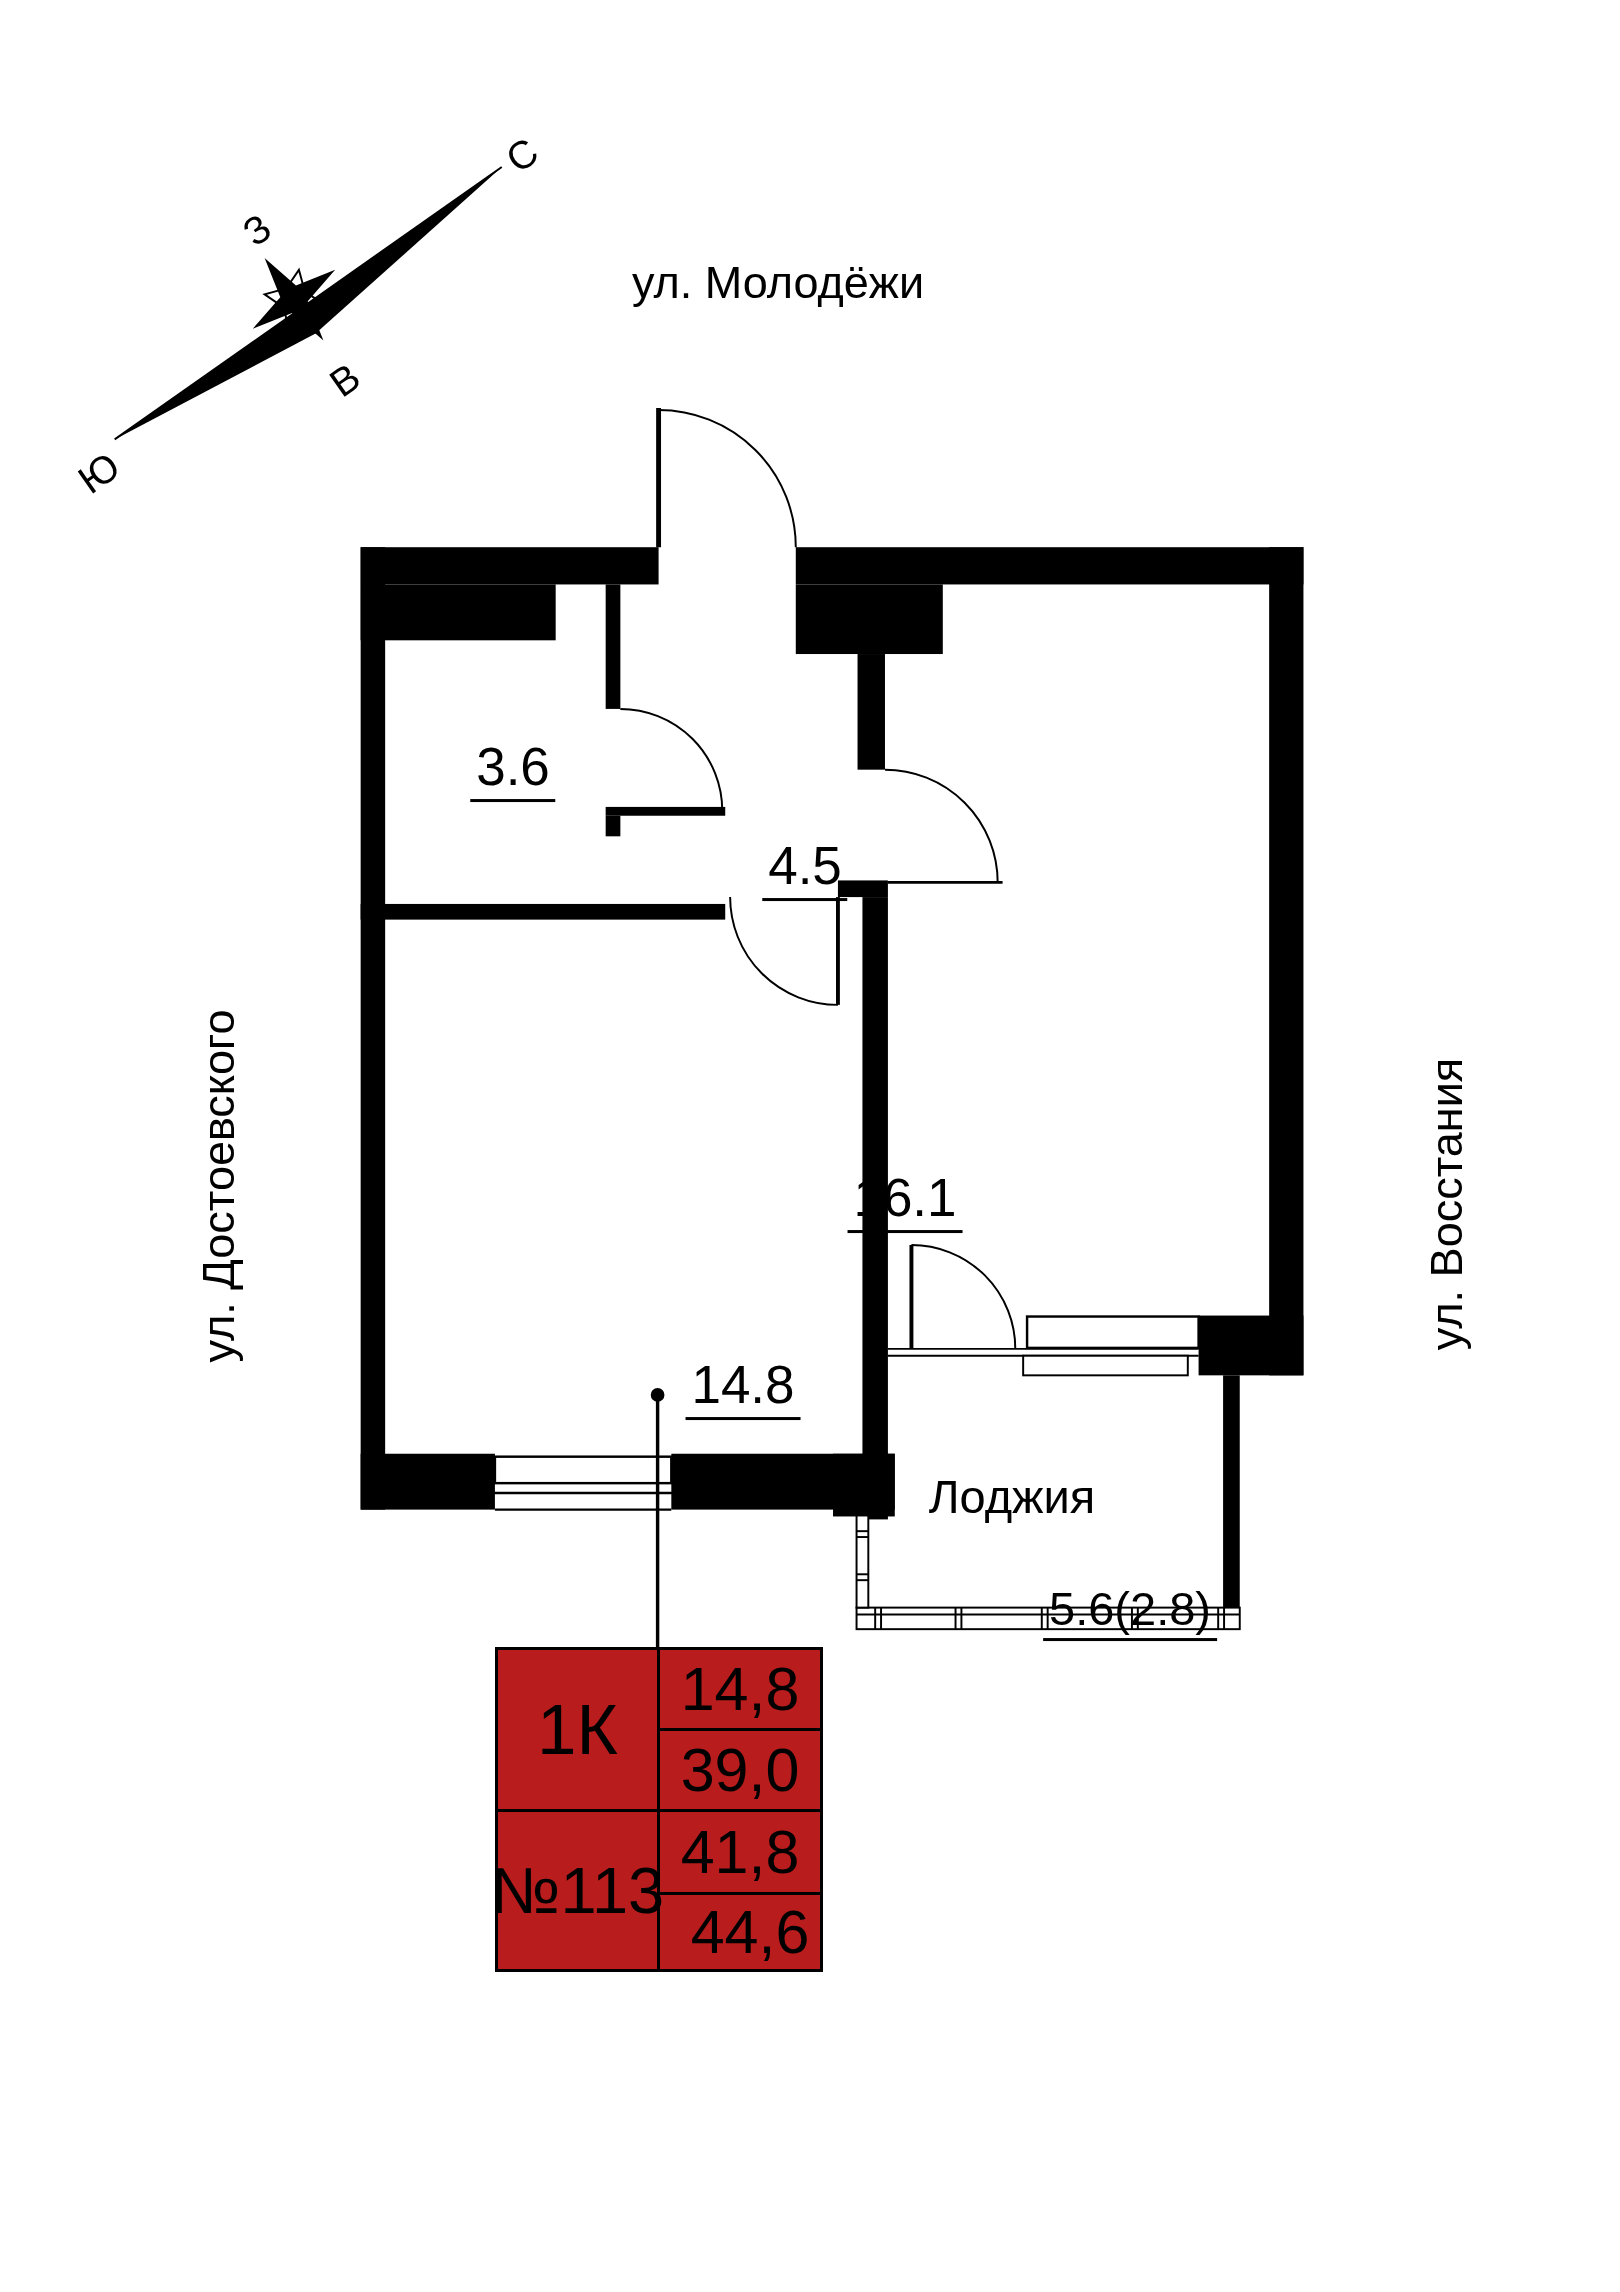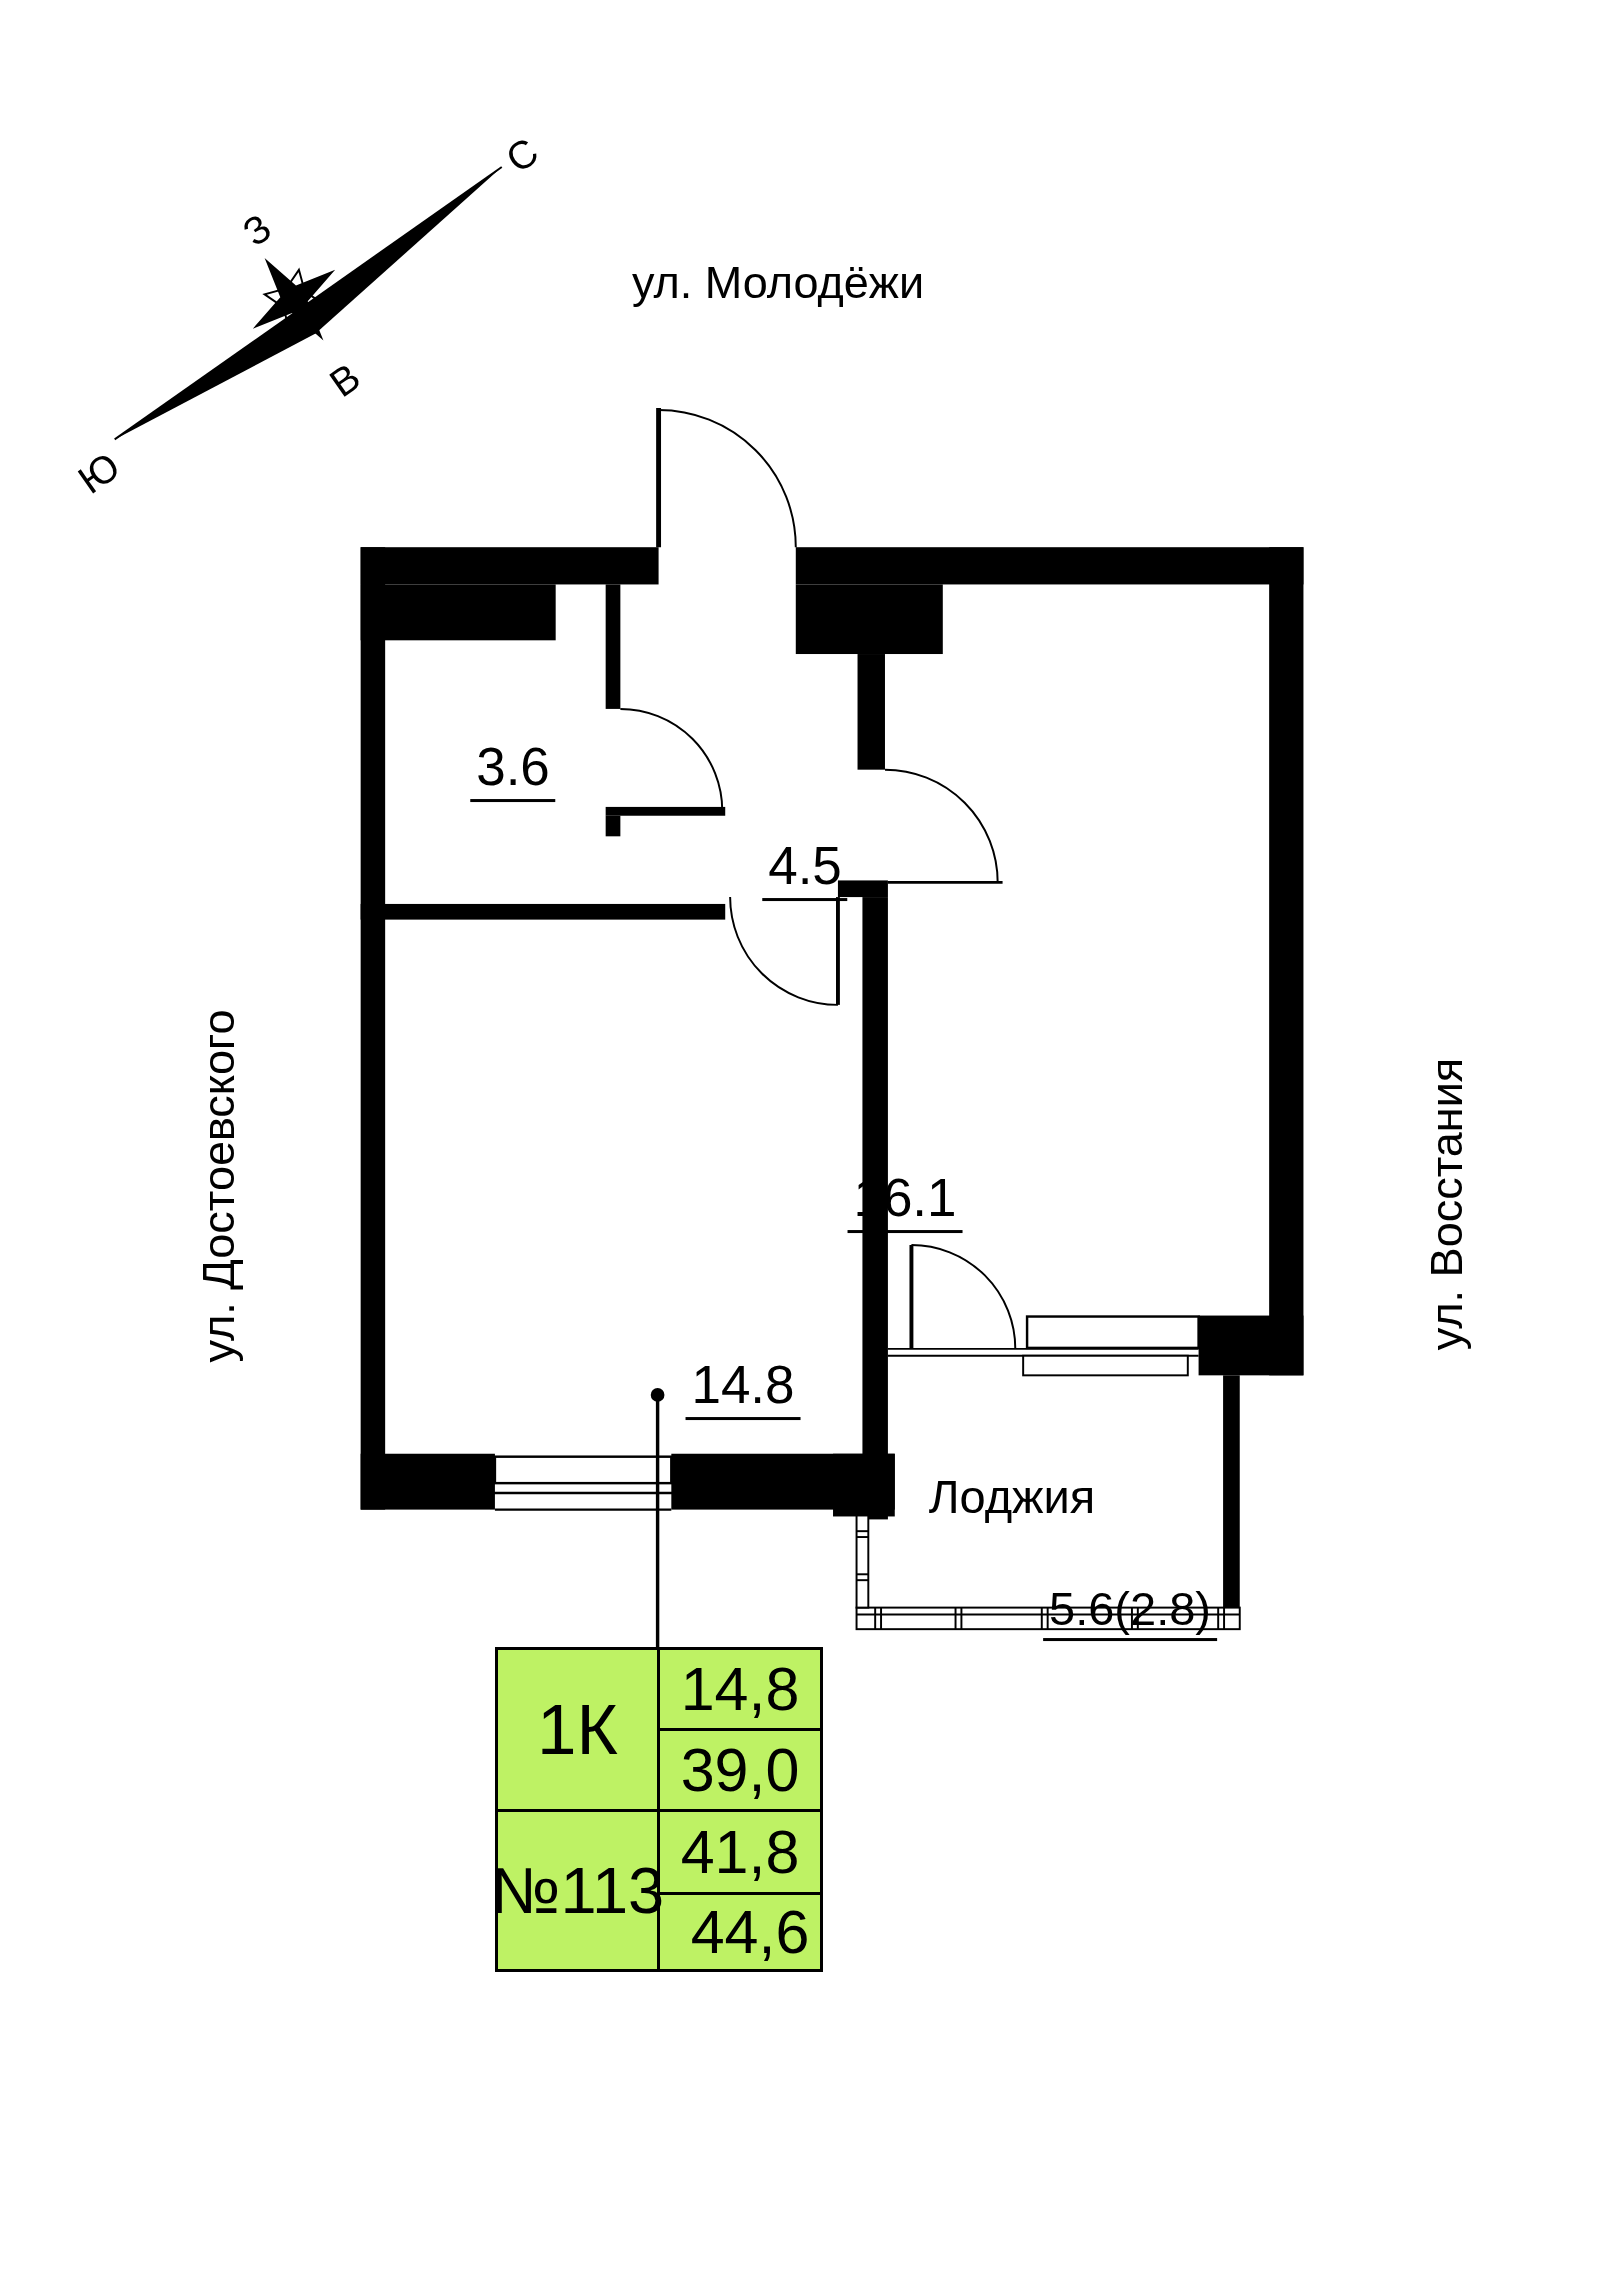--- a/index.html
+++ b/index.html
@@ -32,21 +32,21 @@
   .area.small { font-size: 47px; }
   .room-name { font-size: 47px; }
   .info-table {
     position: absolute;
     left: 495px; top: 1647px;
     width: 328px; height: 325px;
     border: 3.9px solid #000;
     display: grid;
     grid-template-columns: 159px 1fr;
     grid-template-rows: 78px 81px 83px 1fr;
-    background: #bef264;
+    background: #b91c1c;
   }
   .cell { display:flex; align-items:center; justify-content:center; }
   .c-type   { grid-column:1; grid-row:1/3; font-size:71px; }
   .c-num    { grid-column:1; grid-row:3/5; font-size:65px; border-top:3.9px solid #000; }
   .c-v0 { grid-column:2; grid-row:1; border-left:3.9px solid #000; }
   .c-v1 { grid-column:2; grid-row:2; border-left:3.9px solid #000; border-top:3.9px solid #000; }
   .c-v2 { grid-column:2; grid-row:3; border-left:3.9px solid #000; border-top:3.9px solid #000; }
   .c-v3 { grid-column:2; grid-row:4; border-left:3.9px solid #000; border-top:3.9px solid #000;padding-left:20px; }
   .val { font-size: 61px; }
 </style>

